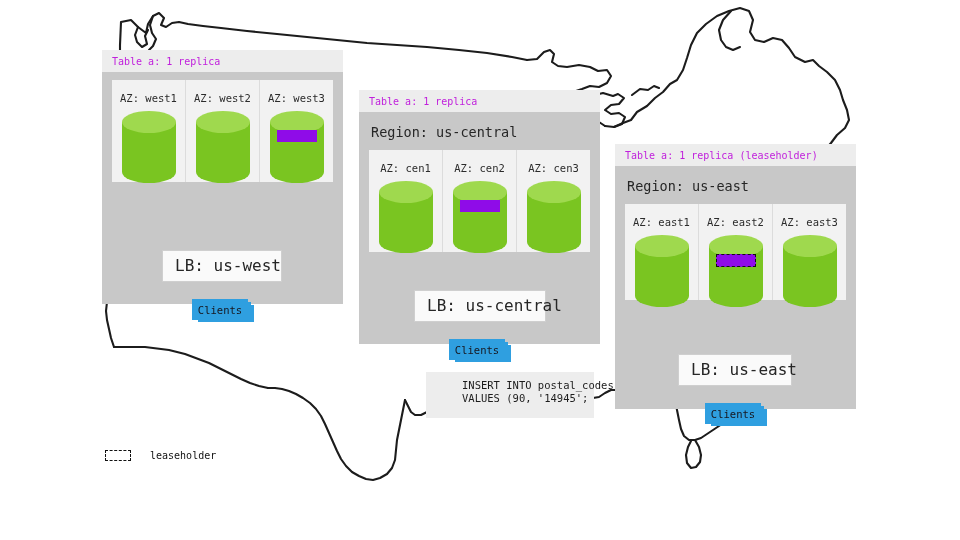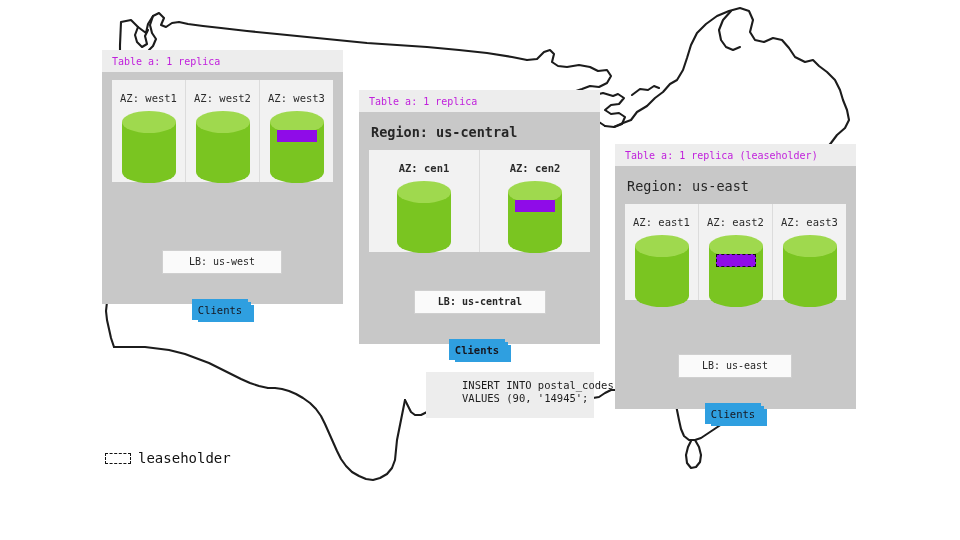--- a/index.html
+++ b/index.html
@@ -69,21 +69,21 @@
   }
   .replica.leaseholder{
     border:1.6px dashed #111111;
   }
 
   
   .lb{
     position:absolute;
     background:#fafafa;
     border:1px solid #cfcfcf;
-    font-size:10px;
+    font-size:16px;
     color:#262626;
     text-align:center;
     box-sizing:border-box;
     padding:5px 12px 6px 12px;
     white-space:nowrap;
   }
 
   
   .clients{position:absolute;width:62px;height:23px;border-radius:11px;}
   .clients .card{
@@ -115,21 +115,21 @@
     position:absolute;color:#e01b1b;font-size:10.5px;
   }
 
   
   #legend{position:absolute;display:flex;align-items:center;}
   #legend .swatch{
     width:26px;height:11px;border:1.5px dashed #111;background:#ffffff;
     box-sizing:border-box;
   }
   #legend .legend-text{
-    font-size:14px;color:#111;margin-left:7px;white-space:nowrap;
+    font-size:10px;color:#111;margin-left:19px;white-space:nowrap;
   }
 </style>
 </head>
 <body>
 
 <div id="stage">
 
   <svg id="map" viewBox="0 0 960 540">
     <g fill="none" stroke="#1c1c1c" stroke-width="2.1" stroke-linecap="round" stroke-linejoin="round">
 
@@ -269,41 +269,50 @@
         <div class="card c1"></div>
         <div class="lbl">Clients</div>
       </div>
     </div>
   </div>
 
   <div class="panel" style="left:352px;top:90px;width:241px;">
     <div class="panel-head">
       <div class="panel-head-text">Table a: 1 replica</div>
     </div>
-    <div class="panel-body" style="height:232px;font-weight:bold;">
+    <div class="panel-body" style="height:232px;">
       <div class="region-title">Region: us-central</div>
 
       <div class="az-row" style="height:102px;">
         <div class="az-cell">
           <div class="az-label">AZ: cen1</div>
           <div class="cyl">
             <svg width="58" height="74" viewBox="0 0 58 74">
               <path d="M2,12 L2,62 A27,11 0 0 0 56,62 L56,12 Z" fill="#7ac521"></path>
               <ellipse cx="29" cy="12" rx="27" ry="11" fill="#9fd94e"></ellipse>
             </svg>
           </div>
         </div>
         <div class="az-cell">
           <div class="az-label">AZ: cen2</div>
           <div class="cyl">
             <svg width="58" height="74" viewBox="0 0 58 74">
               <path d="M2,12 L2,62 A27,11 0 0 0 56,62 L56,12 Z" fill="#7ac521"></path>
               <ellipse cx="29" cy="12" rx="27" ry="11" fill="#9fd94e"></ellipse>
             </svg>
             <div class="replica" style="left:9px;top:20px;width:40px;height:12px;"></div>
+          </div>
+        </div>
+        <div class="az-cell">
+          <div class="az-label">AZ: cen3</div>
+          <div class="cyl">
+            <svg width="58" height="74" viewBox="0 0 58 74">
+              <path d="M2,12 L2,62 A27,11 0 0 0 56,62 L56,12 Z" fill="#7ac521"></path>
+              <ellipse cx="29" cy="12" rx="27" ry="11" fill="#9fd94e"></ellipse>
+            </svg>
           </div>
         </div>
       </div>
 
       <div class="lb" style="left:55px;top:178px;width:132px;">LB: us-central</div>
 
       <div class="clients" style="left:90px;top:227px;">
         <div class="card c3"></div>
         <div class="card c2"></div>
         <div class="card c1"></div>

